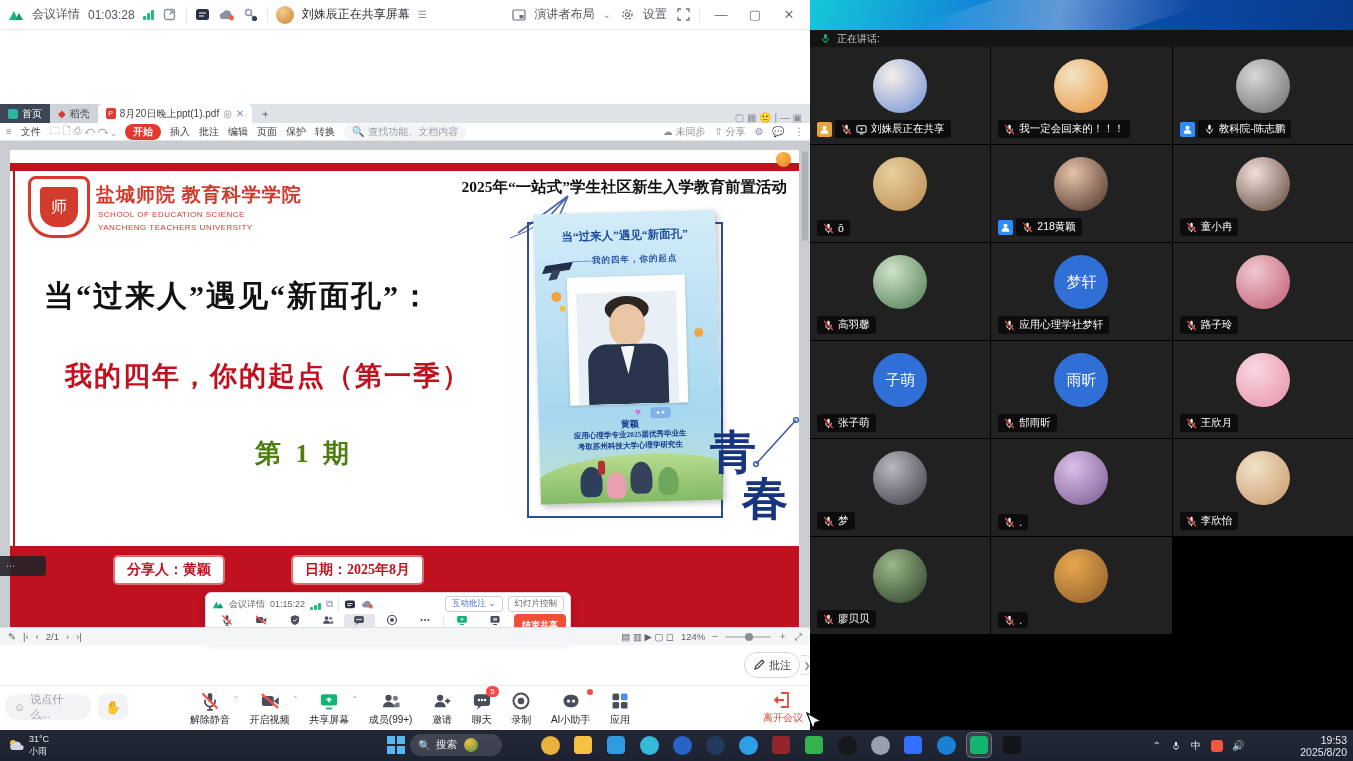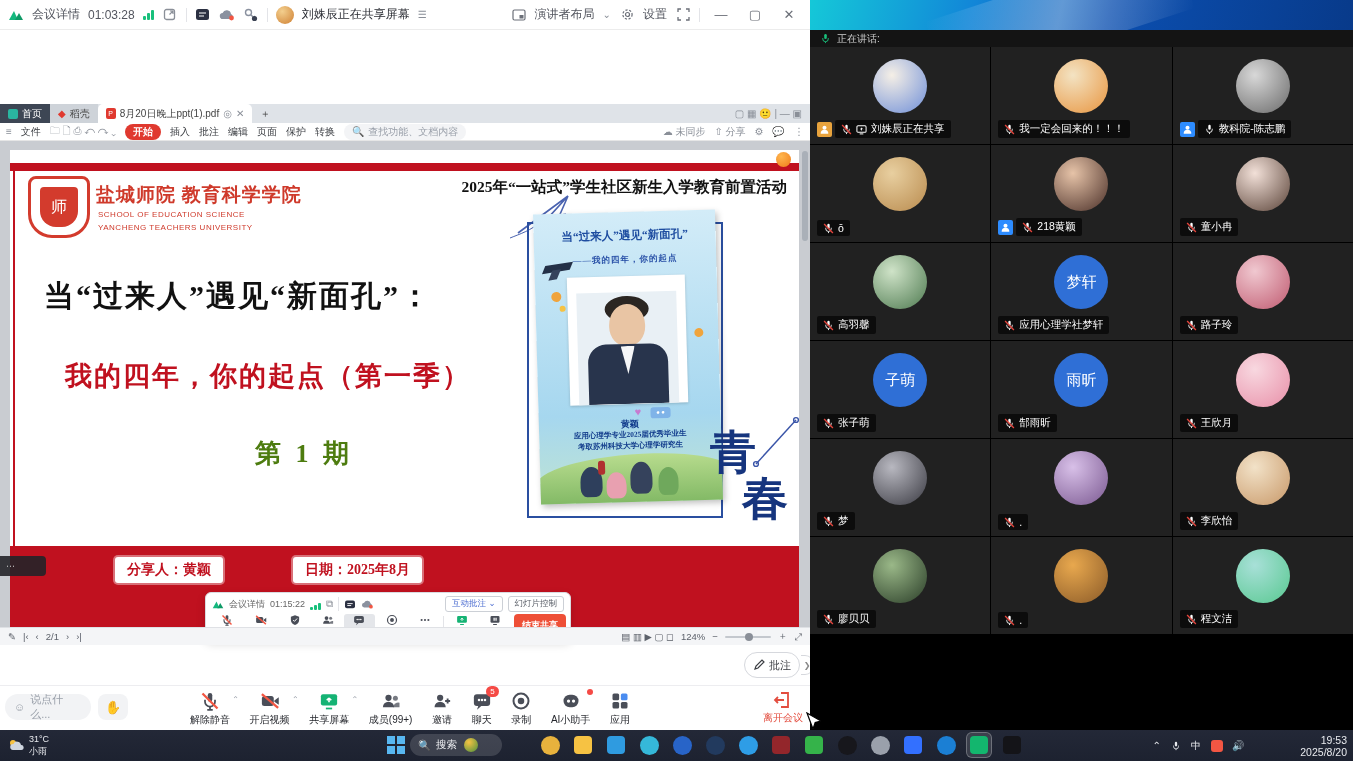--- a/index.html
+++ b/index.html
@@ -9,21 +9,21 @@
   
   #mw-topbar{left:0;top:0;width:810px;height:30px;background:#fff;border-bottom:1px solid #ececec;
              display:flex;align-items:center;gap:8px;padding:0 8px;box-sizing:border-box;color:#53565f;font-size:12px;}
   .vdiv{width:1px;height:14px;background:#e3e4e8;}
   .sig{display:inline-flex;align-items:flex-end;gap:1px;height:11px;}
   .sig i{width:3px;background:#19c07c;border-radius:1px;display:block;}
   .tb-ic{width:16px;height:16px;display:inline-flex;align-items:center;justify-content:center;}
   .avatar-sm{width:18px;height:18px;border-radius:50%;background:radial-gradient(circle at 35% 30%,#f3cf8e,#cf8033);}
   .winbtn{width:26px;text-align:center;color:#6b6f78;font-size:13px;}
   
-  #wps-tabbar{left:0;top:104px;width:810px;height:19px;background:#dfe3e8;display:flex;align-items:center;font-size:10px;color:#444;}
+  #wps-tabbar{left:0;top:104px;width:810px;height:19px;background:#dfe3e8;display:flex;align-items:flex-end;font-size:10px;color:#444;}
   .wtab{height:19px;display:flex;align-items:center;gap:4px;padding:0 8px;box-sizing:border-box;}
   #wps-menubar{left:0;top:123px;width:810px;height:18px;background:#fff;border-bottom:1px solid #e6e6e6;
                display:flex;align-items:center;gap:9px;padding:0 6px;box-sizing:border-box;font-size:10px;color:#3a3d42;}
   .menu-pill{background:#e0392f;color:#fff;border-radius:8px;padding:1px 8px;font-weight:bold;}
   .mini-glyph{color:#8a8f98;font-size:10px;}
   #wps-search{color:#9aa0aa;background:#f3f4f6;border-radius:8px;padding:1px 8px;display:flex;gap:4px;align-items:center;}
   #wps-doc{left:0;top:141px;width:810px;height:486px;background:#c9ccd1;}
   #doc-scroll{right:2px;top:10px;width:6px;height:90px;background:#aab0b8;border-radius:3px;}
   
   #slide{left:10px;top:150px;width:789px;height:477px;background:#fff;font-family:"Liberation Serif",serif;}
@@ -897,36 +897,20 @@
                 <rect x="4.7" y="0.8" width="2.6" height="5.4" rx="1.3" fill="#fff"></rect>
                 <path d="M3 5.2v1a3 3 0 0 0 6 0v-1" stroke="#fff" stroke-width="1" fill="none"></path>
                 <path d="M6 9.4V11" stroke="#fff" stroke-width="1"></path>
                 <line x1="1.2" y1="1.2" x2="10.8" y2="10.8" stroke="#e5453d" stroke-width="1.5"></line>
               </svg>
             </span>
             <span class="pname">.</span>
           </span>
         </div>
       </div>
-      <div class="tile">
-        <div class="avatar" style="background: radial-gradient(circle at 35% 30%, rgb(168, 224, 216), rgb(88, 200, 144));"></div>
-        <div class="badge-row">
-          <span class="nametag">
-            <span class="mini-ic">
-              <svg width="11" height="11" viewBox="0 0 12 12">
-                <rect x="4.7" y="0.8" width="2.6" height="5.4" rx="1.3" fill="#fff"></rect>
-                <path d="M3 5.2v1a3 3 0 0 0 6 0v-1" stroke="#fff" stroke-width="1" fill="none"></path>
-                <path d="M6 9.4V11" stroke="#fff" stroke-width="1"></path>
-                <line x1="1.2" y1="1.2" x2="10.8" y2="10.8" stroke="#e5453d" stroke-width="1.5"></line>
-              </svg>
-            </span>
-            <span class="pname">程文洁</span>
-          </span>
-        </div>
-      </div>
     </div>
 
   <svg id="cursor" class="abs" viewBox="0 0 17 20">
     <path d="M1 1l6 16 2.2-6.4L15 9z" fill="#fff" stroke="#000" stroke-width="1.2"></path>
   </svg>
 
   <div id="taskbar" class="abs">
     <div id="weather">
       <svg width="16" height="14" viewBox="0 0 16 14">
           <circle cx="5" cy="5" r="3" fill="#f6c243"></circle>

